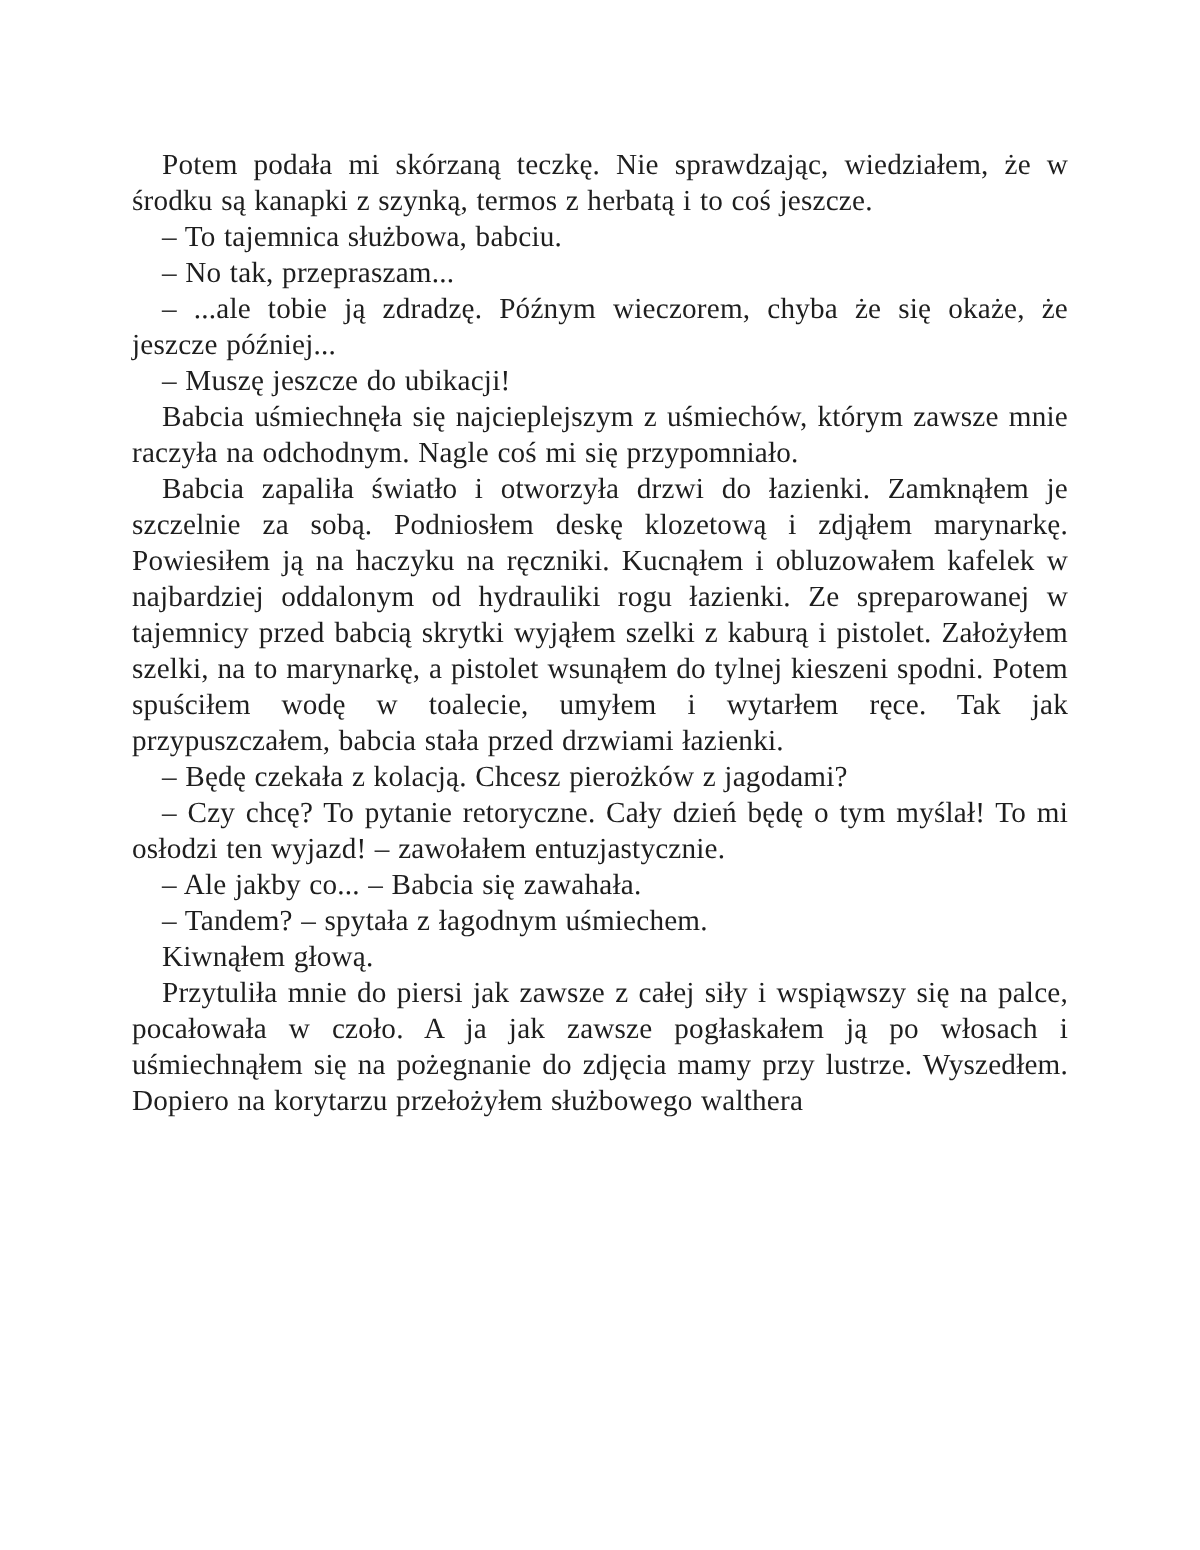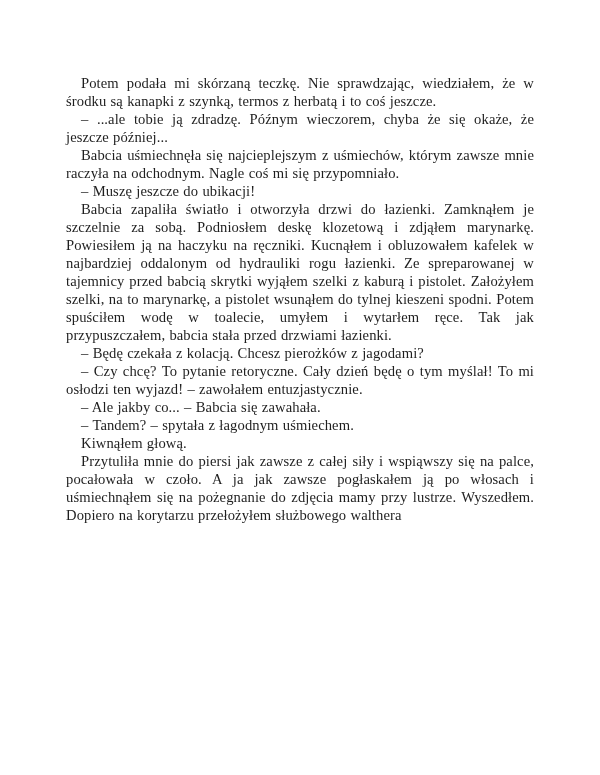--- a/index.html
+++ b/index.html
@@ -32,23 +32,25 @@
     letter-spacing: 0.1px;
     word-spacing: 0.5px;
   }
 </style>
 </head>
 <body>
 
 <div class="book-page">
   <div class="text-block">
     <p>Potem podała mi skórzaną teczkę. Nie sprawdzając, wiedziałem, że w środku są kanapki z szynką, termos z herbatą i to coś jeszcze.</p>
+    <p>– To tajemnica służbowa, babciu.</p>
+    <p>– No tak, przepraszam...</p>
     <p>– ...ale tobie ją zdradzę. Późnym wieczorem, chyba że się okaże, że jeszcze później...</p>
+    <p>– Muszę jeszcze do ubikacji!</p>
     <p>Babcia uśmiechnęła się najcieplejszym z uśmiechów, którym zawsze mnie raczyła na odchodnym. Nagle coś mi się przypomniało.</p>
-    <p>– Muszę jeszcze do ubikacji!</p>
     <p>Babcia zapaliła światło i otworzyła drzwi do łazienki. Zamknąłem je szczelnie za sobą. Podniosłem deskę klozetową i zdjąłem marynarkę. Powiesiłem ją na haczyku na ręczniki. Kucnąłem i obluzowałem kafelek w najbardziej oddalonym od hydrauliki rogu łazienki. Ze spreparowanej w tajemnicy przed babcią skrytki wyjąłem szelki z kaburą i pistolet. Założyłem szelki, na to marynarkę, a pistolet wsunąłem do tylnej kieszeni spodni. Potem spuściłem wodę w toalecie, umyłem i wytarłem ręce. Tak jak przypuszczałem, babcia stała przed drzwiami łazienki.</p>
     <p>– Będę czekała z kolacją. Chcesz pierożków z jagodami?</p>
     <p>– Czy chcę? To pytanie retoryczne. Cały dzień będę o tym myślał! To mi osłodzi ten wyjazd! – zawołałem entuzjastycznie.</p>
     <p>– Ale jakby co... – Babcia się zawahała.</p>
     <p>– Tandem? – spytała z łagodnym uśmiechem.</p>
     <p>Kiwnąłem głową.</p>
     <p>Przytuliła mnie do piersi jak zawsze z całej siły i wspiąwszy się na palce, pocałowała w czoło. A ja jak zawsze pogłaskałem ją po włosach i uśmiechnąłem się na pożegnanie do zdjęcia mamy przy lustrze. Wyszedłem. Dopiero na korytarzu przełożyłem służbowego walthera</p>
   </div>
 </div>
 

